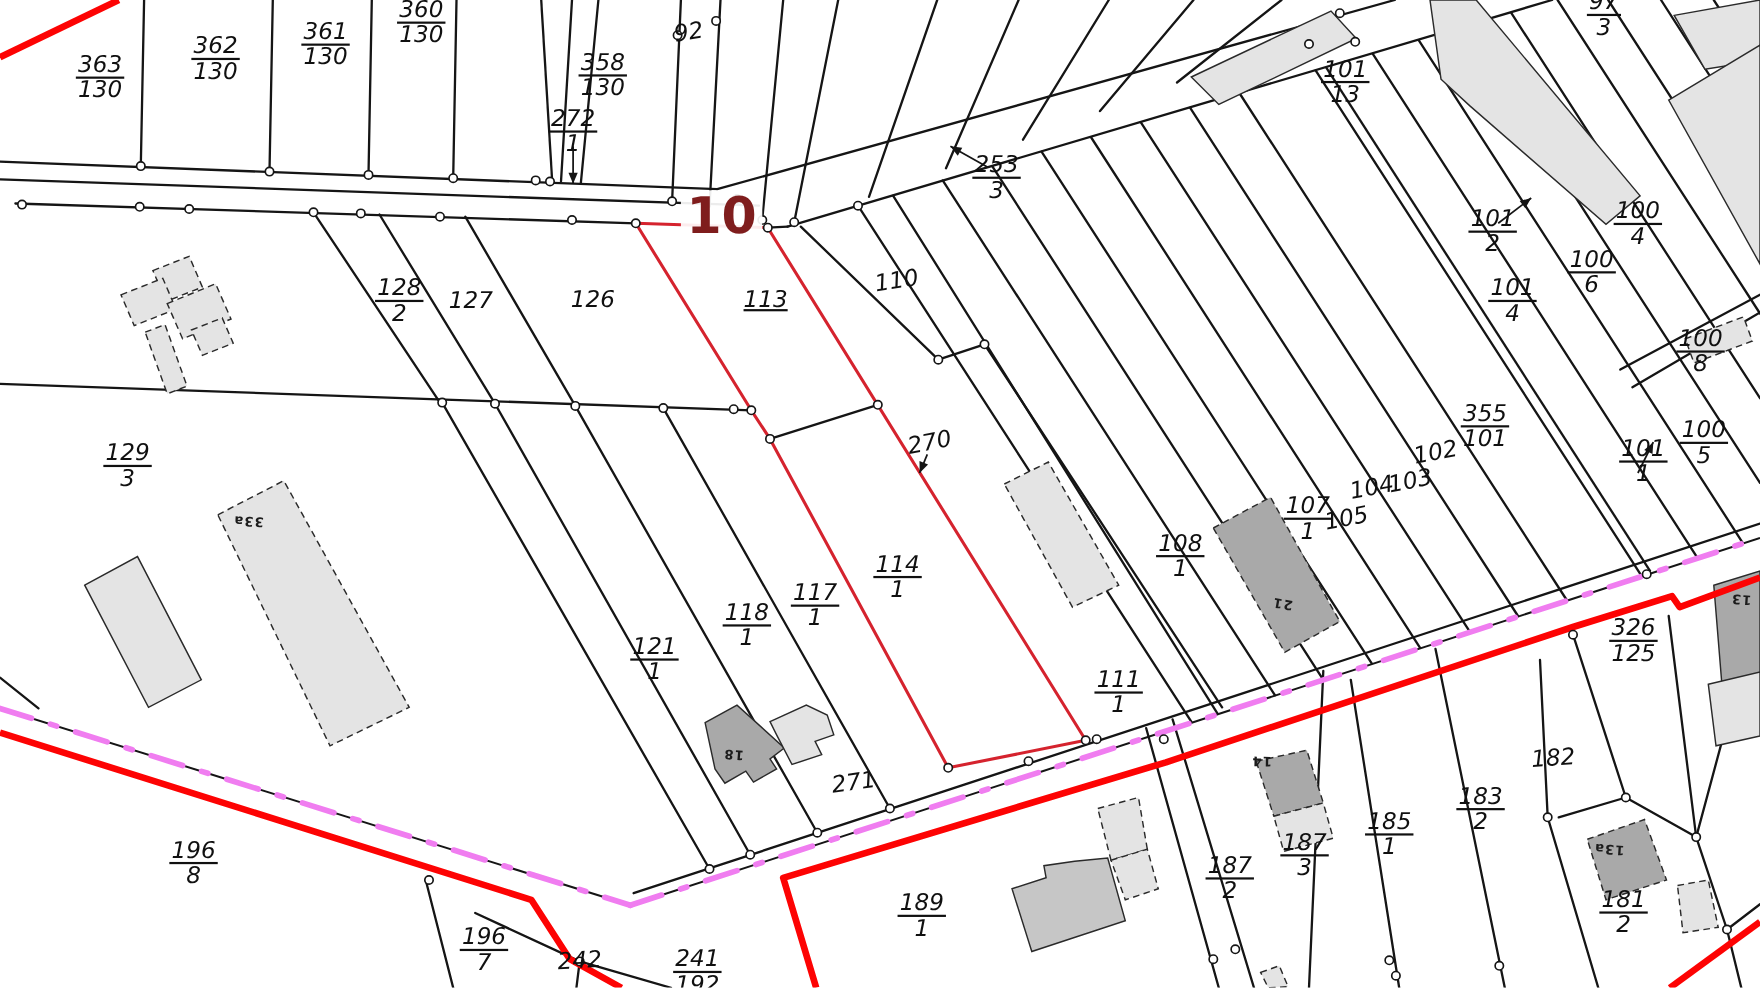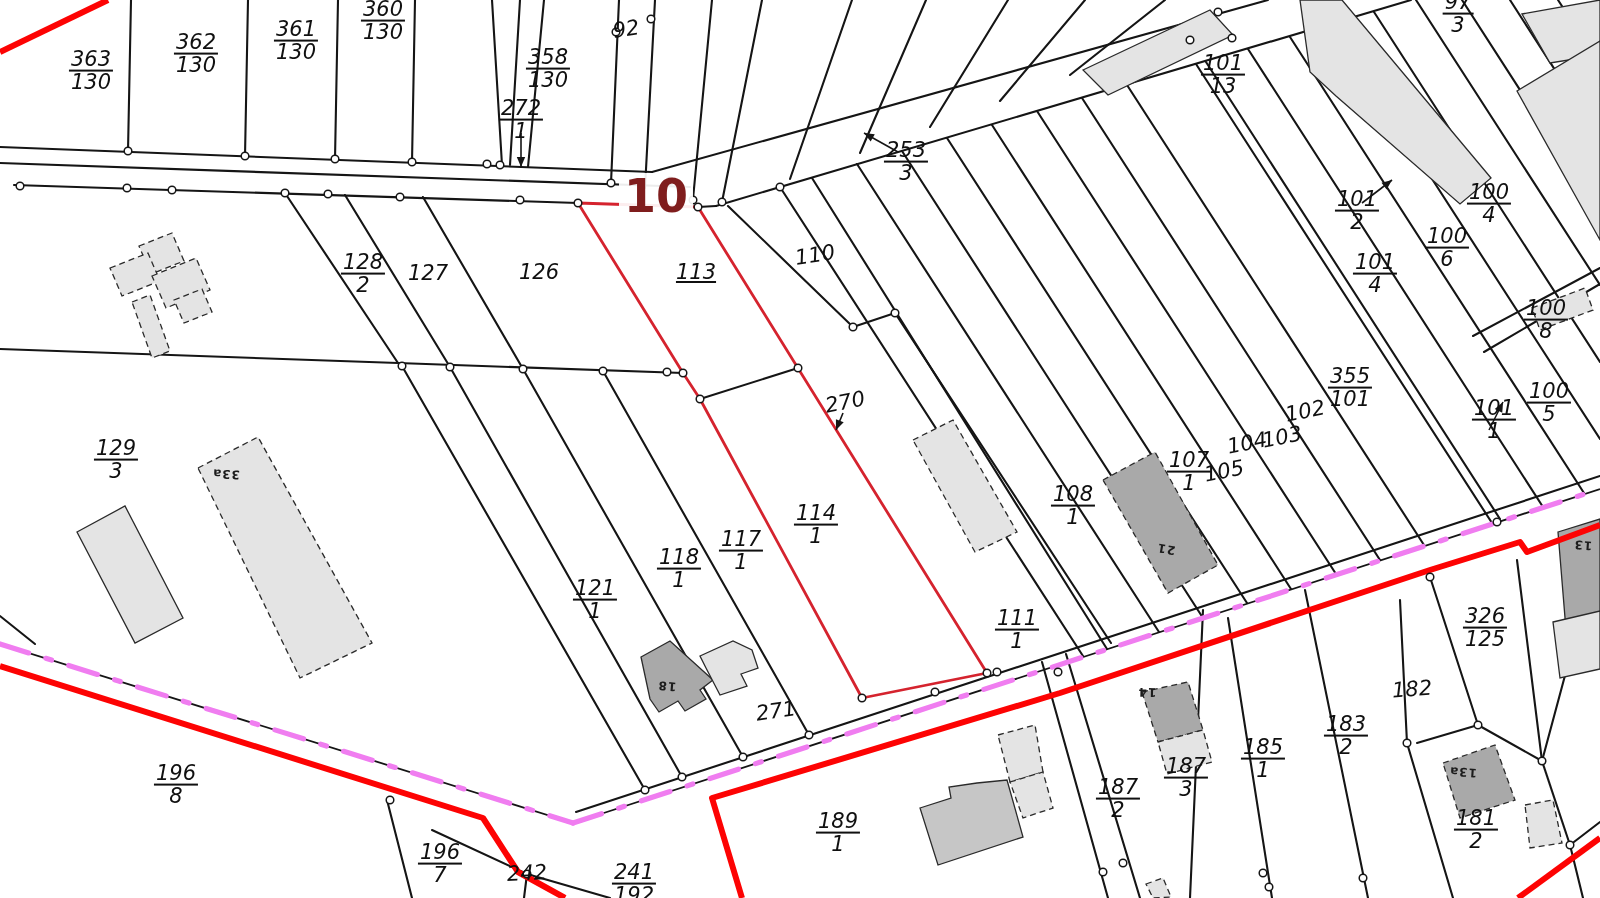--- a/index.html
+++ b/index.html
@@ -232,21 +232,21 @@
         <span class="den">130</span>
       </div>
       <div class="plabel" style="left: 521px; top: 120px; transform: translate(-50%, -50%);">
         <span class="num">272</span>
         <span class="den">1</span>
       </div>
       <div class="plabel" style="left: 363px; top: 274px; transform: translate(-50%, -50%);">
         <span class="num">128</span>
         <span class="den">2</span>
       </div>
-      <div class="plabel" style="left: 116px; top: 424px; transform: translate(-50%, -50%); margin-top: 36px;">
+      <div class="plabel" style="left: 116px; top: 424px; transform: translate(-50%, -50%);">
         <span class="num">129</span>
         <span class="den">3</span>
       </div>
       <div class="plabel" style="left: 906px; top: 162px; transform: translate(-50%, -50%);">
         <span class="num">253</span>
         <span class="den">3</span>
       </div>
       <div class="plabel" style="left: 1223px; top: 75px; transform: translate(-50%, -50%);">
         <span class="num">101</span>
         <span class="den">13</span>
@@ -308,21 +308,21 @@
         <span class="den">1</span>
       </div>
       <div class="plabel" style="left: 595px; top: 600px; transform: translate(-50%, -50%);">
         <span class="num">121</span>
         <span class="den">1</span>
       </div>
       <div class="plabel" style="left: 1017px; top: 614px; transform: translate(-50%, -50%); margin-top: 16px;">
         <span class="num">111</span>
         <span class="den">1</span>
       </div>
-      <div class="plabel" style="left: 1485px; top: 583px; transform: translate(-50%, -50%); margin-top: 45px;">
+      <div class="plabel" style="left: 1485px; top: 583px; transform: translate(-50%, -50%);">
         <span class="num">326</span>
         <span class="den">125</span>
       </div>
       <div class="plabel" style="left: 176px; top: 785px; transform: translate(-50%, -50%);">
         <span class="num">196</span>
         <span class="den">8</span>
       </div>
       <div class="plabel" style="left: 440px; top: 864px; transform: translate(-50%, -50%);">
         <span class="num">196</span>
         <span class="den">7</span>

